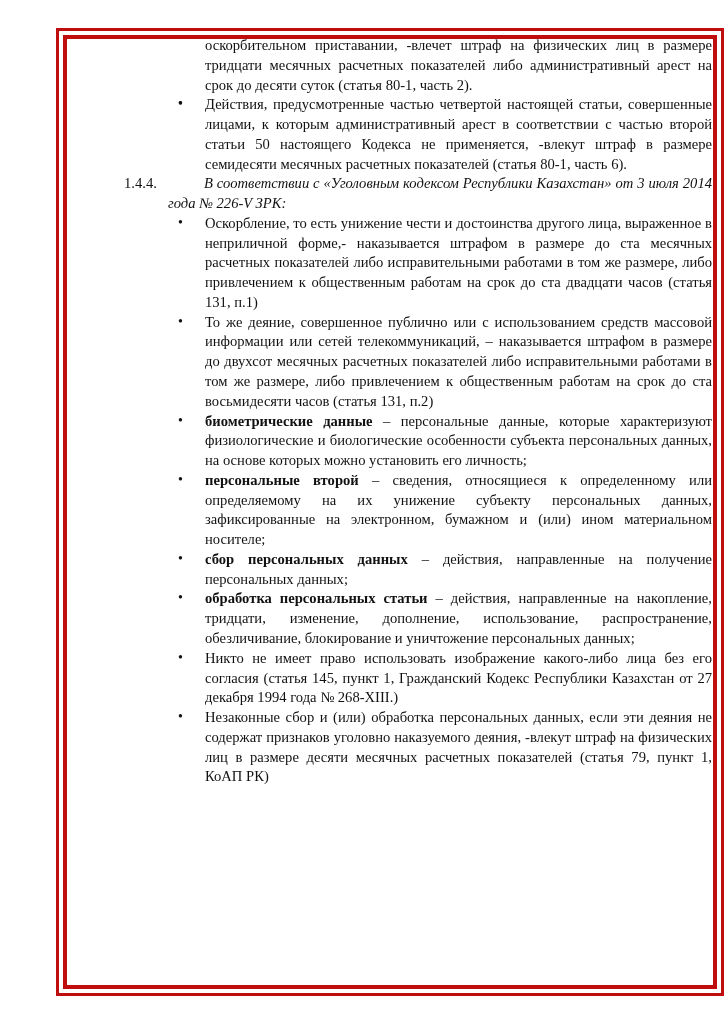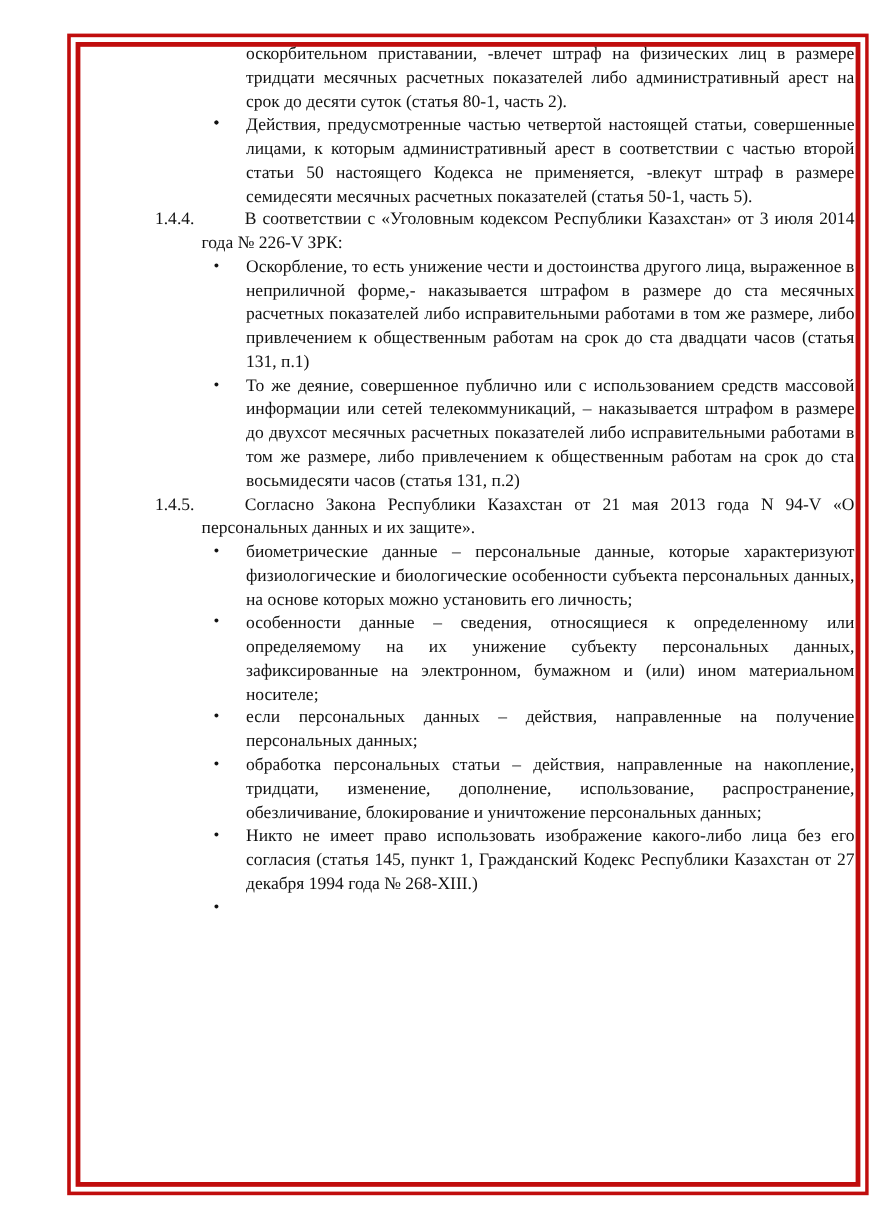--- a/index.html
+++ b/index.html
@@ -71,25 +71,26 @@
   .clause {
     position: relative;
     padding-left: 44px;
     text-align: justify;
   }
   .clause .num {
     position: absolute;
     left: 0;
     top: 0;
     width: 38px;
-    text-align: right;
+    text-align: left;
     white-space: nowrap;
   }
   .clause .ctext {
     display: block;
+    font-style: italic;
   }
   .clause .ctext::before {
     content: "";
     display: inline-block;
     width: 36px;
   }
 
   
   ul.bullets {
     list-style: none;
@@ -110,90 +111,87 @@
     line-height: 1.355;
   }
 
   
   .indented {
     padding-left: 44px;
     text-indent: 15px;
     text-align: justify;
   }
 
-  b, .bold { font-weight: normal; }
+  b, .bold { font-weight: bold; }
   .nojust { text-align: left; }
 </style>
 </head>
 <body>
 
 <div id="page">
 
   <div id="border-outer"></div>
   <div id="border-inner"></div>
 
   <div id="content">
 
     <p class="para cont">оскорбительном приставании, -влечет штраф на физических лиц в размере тридцати месячных расчетных показателей либо административный арест на срок до десяти суток (статья 80-1, часть 2).</p>
 
     <ul class="bullets">
       <li>
         <span class="dot">•</span>
       </li>
       <li>
         <span class="dot">•</span>
-        <span>Действия, предусмотренные частью четвертой настоящей статьи, совершенные лицами, к которым административный арест в соответствии с частью второй статьи 50 настоящего Кодекса не применяется, -влекут штраф в размере семидесяти месячных расчетных показателей (статья 50-1, часть 5).</span>
+        <span>Действия, предусмотренные частью четвертой настоящей статьи, совершенные лицами, к которым административный арест в соответствии с частью второй статьи 50 настоящего Кодекса не применяется, -влекут штраф в размере семидесяти месячных расчетных показателей (статья 80-1, часть 6).</span>
       </li>
     </ul>
 
     <div class="clause">
       <span class="num">1.4.4.</span>
       <span class="ctext">В соответствии с «Уголовным кодексом Республики Казахстан» от 3 июля 2014 года № 226-V ЗРК:</span>
     </div>
 
     <ul class="bullets">
       <li>
         <span class="dot">•</span>
         <span>Оскорбление, то есть унижение чести и достоинства другого лица, выраженное в неприличной форме,- наказывается штрафом в размере до ста месячных расчетных показателей либо исправительными работами в том же размере, либо привлечением к общественным работам на срок до ста двадцати часов (статья 131, п.1)</span>
       </li>
       <li>
         <span class="dot">•</span>
         <span>То же деяние, совершенное публично или с использованием средств массовой информации или сетей телекоммуникаций, – наказывается штрафом в размере до двухсот месячных расчетных показателей либо исправительными работами в том же размере, либо привлечением к общественным работам на срок до ста восьмидесяти часов (статья 131, п.2)</span>
       </li>
     </ul>
 
-    <div class="clause">
-      <span class="num">1.4.5.</span>
-      <span class="ctext">Согласно Закона Республики Казахстан от 21 мая 2013 года N 94-V «О персональных данных и их защите».</span>
-    </div>
 
     <ul class="bullets">
       <li>
         <span class="dot">•</span>
         <b>биометрические данные</b><span> – персональные данные, которые характеризуют физиологические и биологические особенности субъекта персональных данных, на основе которых можно установить его личность;</span>
       </li>
       <li>
         <span class="dot">•</span>
-        <b>особенности данные</b><span> – сведения, относящиеся к определенному или определяемому на их унижение субъекту персональных данных, зафиксированные на электронном, бумажном и (или) ином материальном носителе;</span>
+        <b>персональные второй</b><span> – сведения, относящиеся к определенному или определяемому на их унижение субъекту персональных данных, зафиксированные на электронном, бумажном и (или) ином материальном носителе;</span>
       </li>
       <li>
         <span class="dot">•</span>
-        <b>если персональных данных</b><span> – действия, направленные на получение персональных данных;</span>
+        <b>сбор персональных данных</b><span> – действия, направленные на получение персональных данных;</span>
       </li>
       <li>
         <span class="dot">•</span>
         <b>обработка персональных статьи</b><span> – действия, направленные на накопление, тридцати, изменение, дополнение, использование, распространение, обезличивание, блокирование и уничтожение персональных данных;</span>
       </li>
       <li>
         <span class="dot">•</span>
         <span class="nojust">Никто не имеет право использовать изображение какого-либо лица без его согласия (статья 145, пункт 1, Гражданский Кодекс Республики Казахстан от 27 декабря 1994 года № 268-XIII.)</span>
       </li>
     </ul>
 
 
     <ul class="bullets">
       <li>
         <span class="dot">•</span>
+        <span>Незаконные сбор и (или) обработка персональных данных, если эти деяния не содержат признаков уголовно наказуемого деяния, -влекут штраф на физических лиц в размере десяти месячных расчетных показателей (статья 79, пункт 1, КоАП РК)</span>
       </li>
     </ul>
 
   </div>
 </div>
 
 </body></html>

